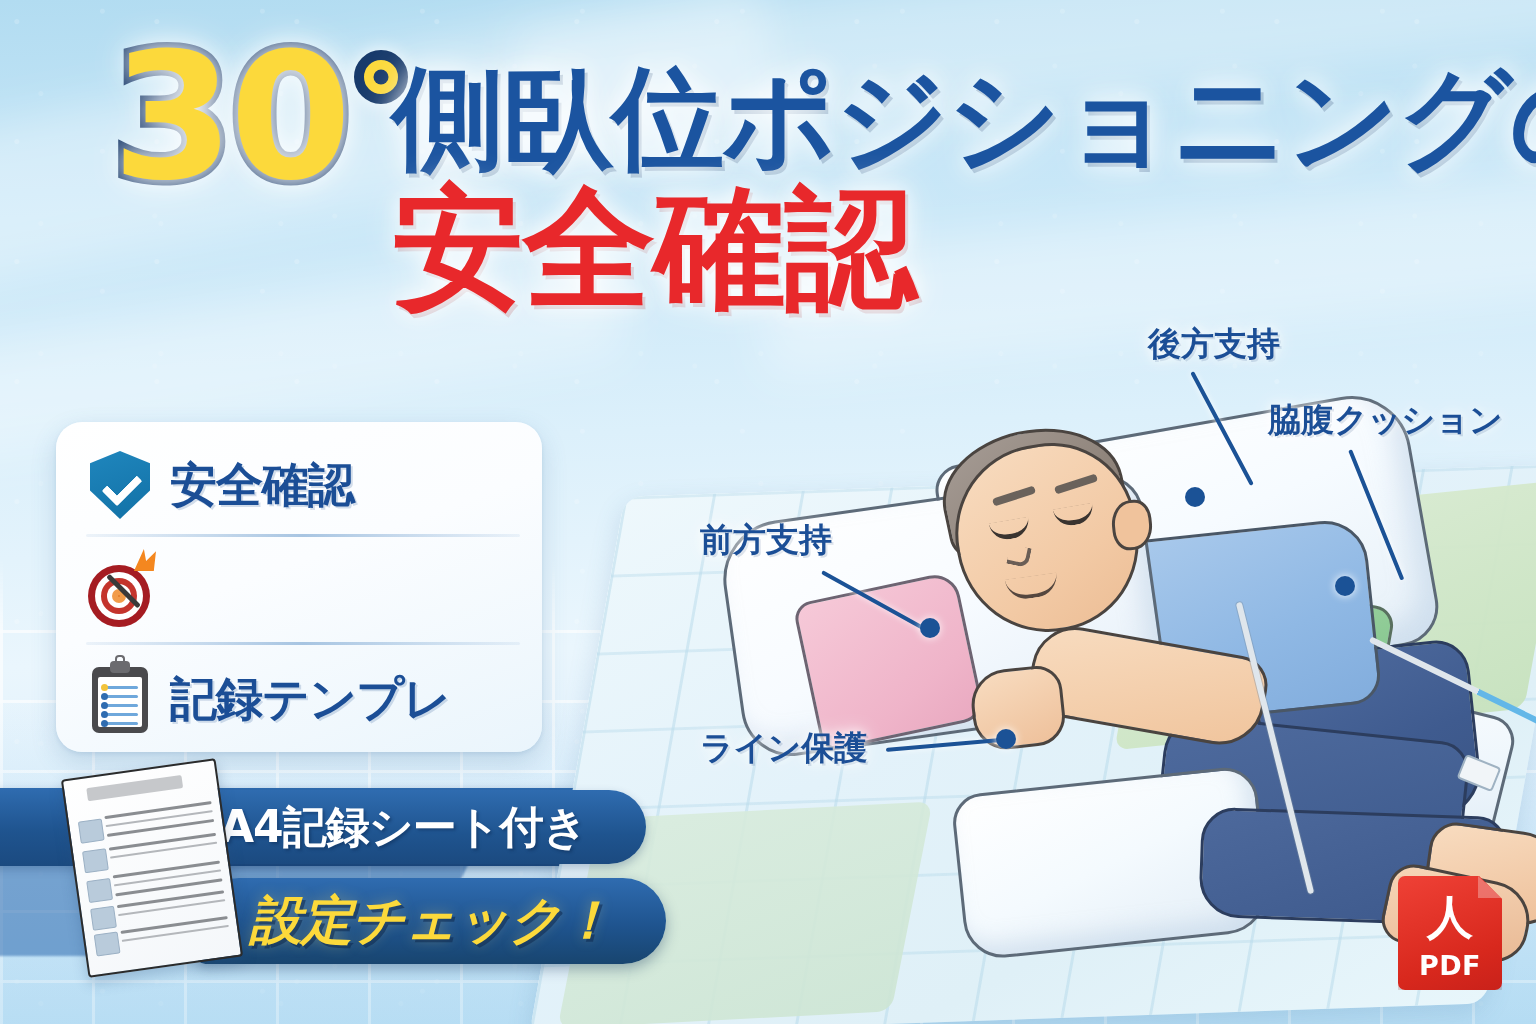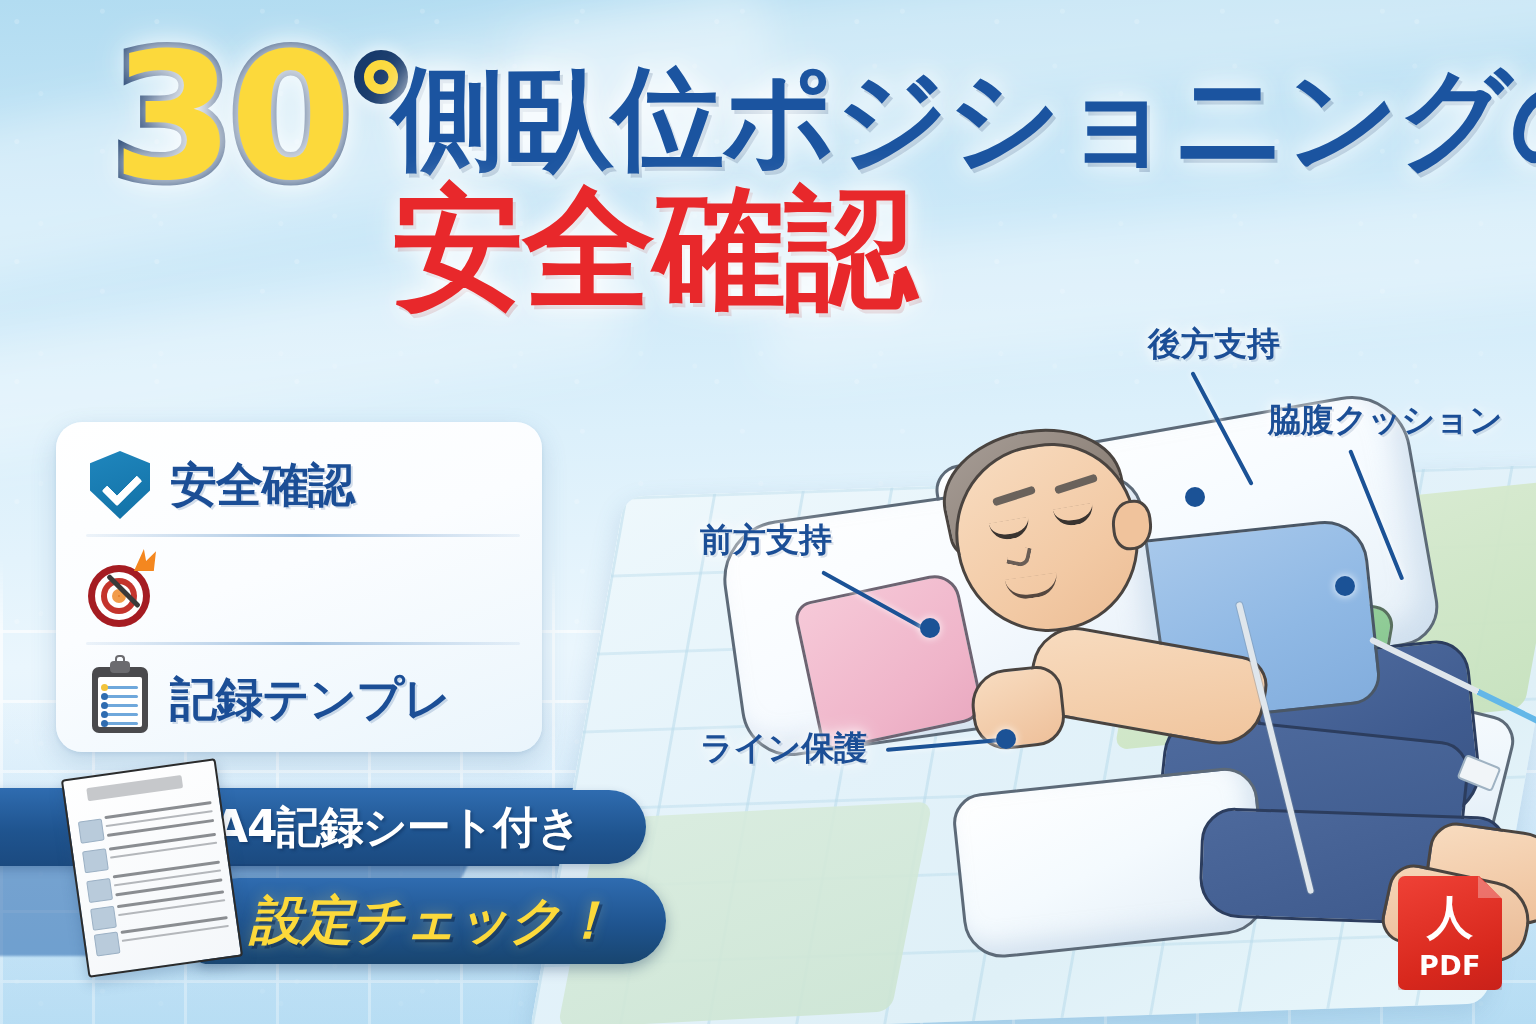--- a/index.html
+++ b/index.html
@@ -196,21 +196,21 @@
   .sheet-doc .ln{position:absolute;left:36px;right:8px;height:3px;background:#8a8d91;border-radius:2px;}
   .sheet-doc .ln.thin{height:2px;background:#b4b7bb;}
   .promo-bar{
     position:absolute;left:196px;top:790px;width:450px;height:74px;
     background:linear-gradient(180deg,#2f6cb0 0%,#1f548f 60%,#1b4a80 100%);
     border-radius:6px 46px 46px 6px;
     display:flex;align-items:center;
     box-shadow:0 4px 10px rgba(20,55,100,.28);
   }
   .promo-bar span{
-    margin-left:18px;color:#fff;font-size:44px;font-weight:900;letter-spacing:-1px;
+    margin-left:24px;color:#fff;font-size:44px;font-weight:900;letter-spacing:-1px;
     white-space:nowrap;text-shadow:2px 2px 3px rgba(10,40,80,.45);
   }
   .promo-yellow{
     position:absolute;left:196px;top:878px;width:470px;height:86px;
     background:linear-gradient(180deg,#2f6cb0 0%,#1f548f 55%,#18456f 100%);
     border-radius:46px 46px 46px 10px;
     display:flex;align-items:center;justify-content:center;
     box-shadow:0 5px 14px rgba(15,45,85,.35);
   }
   .promo-yellow span{

